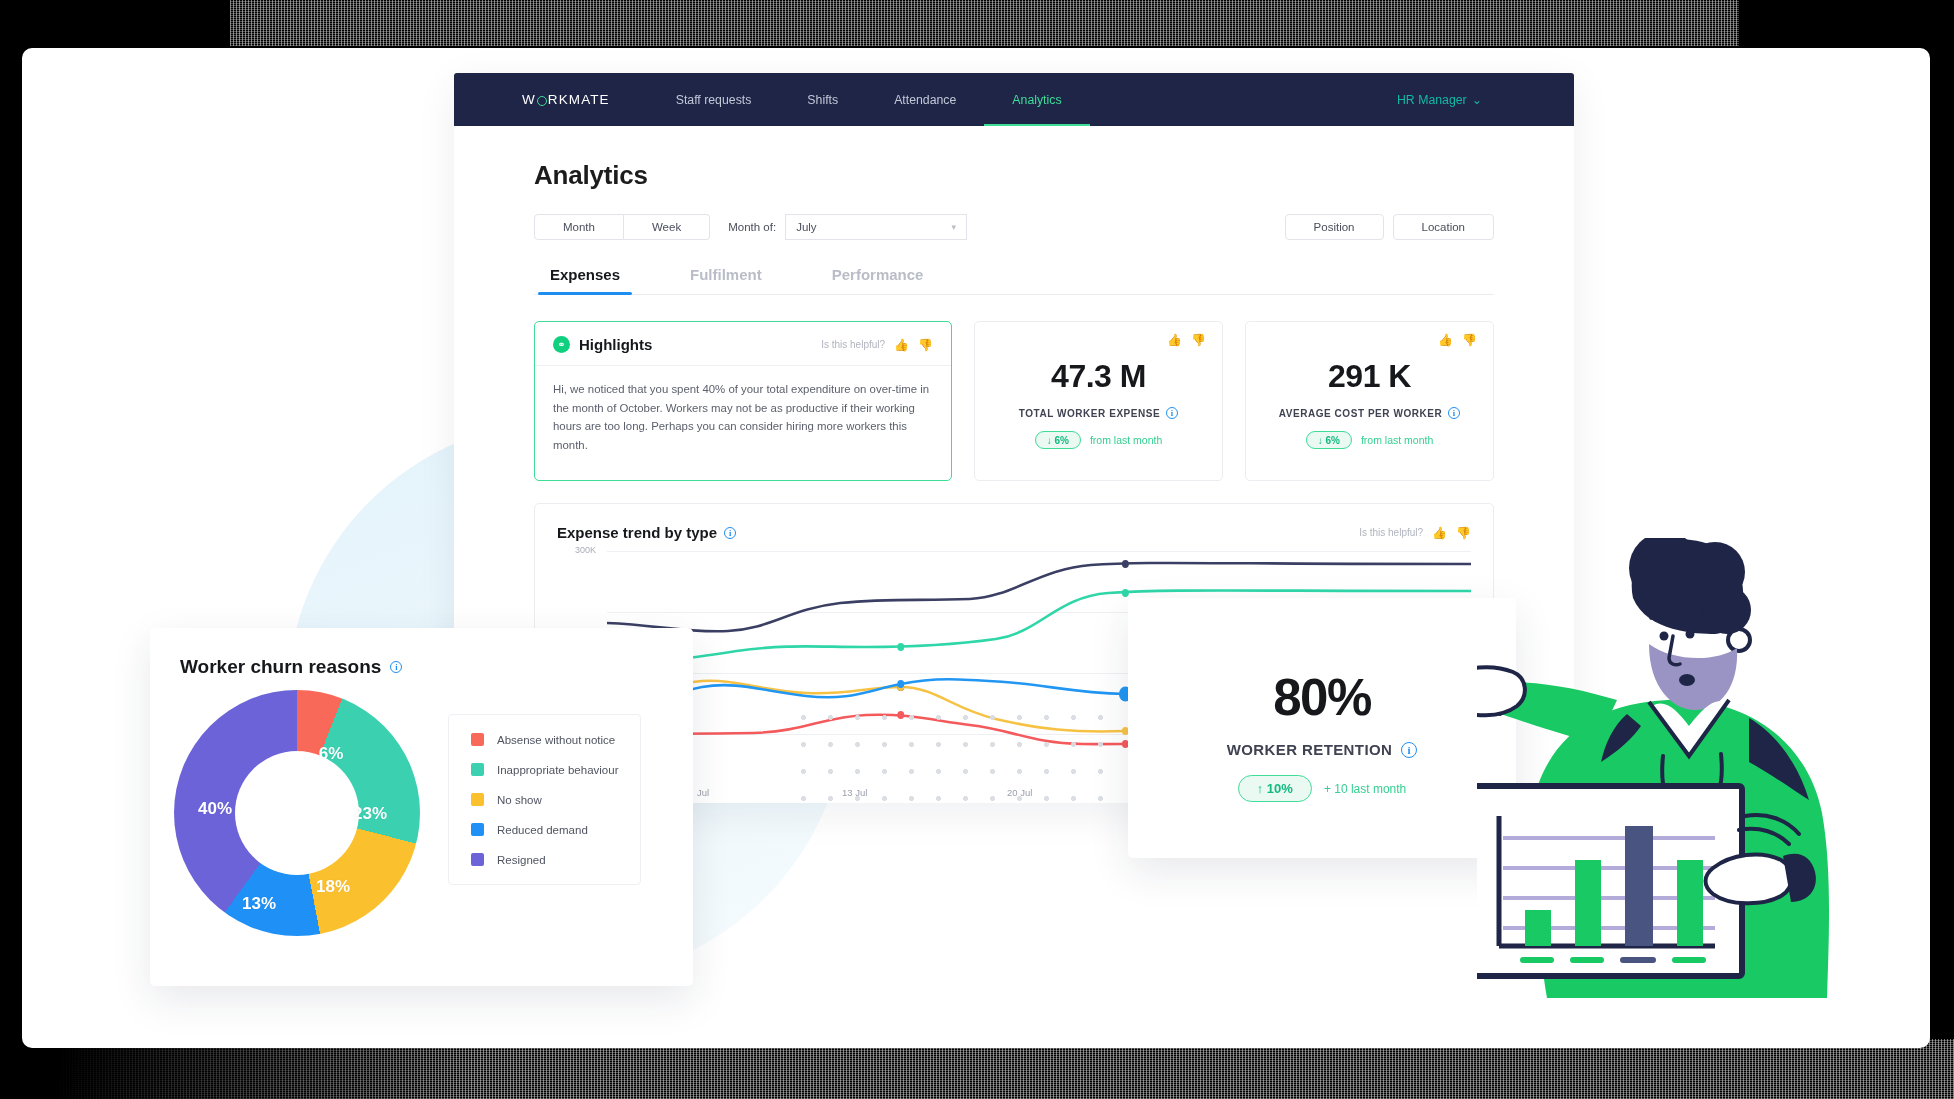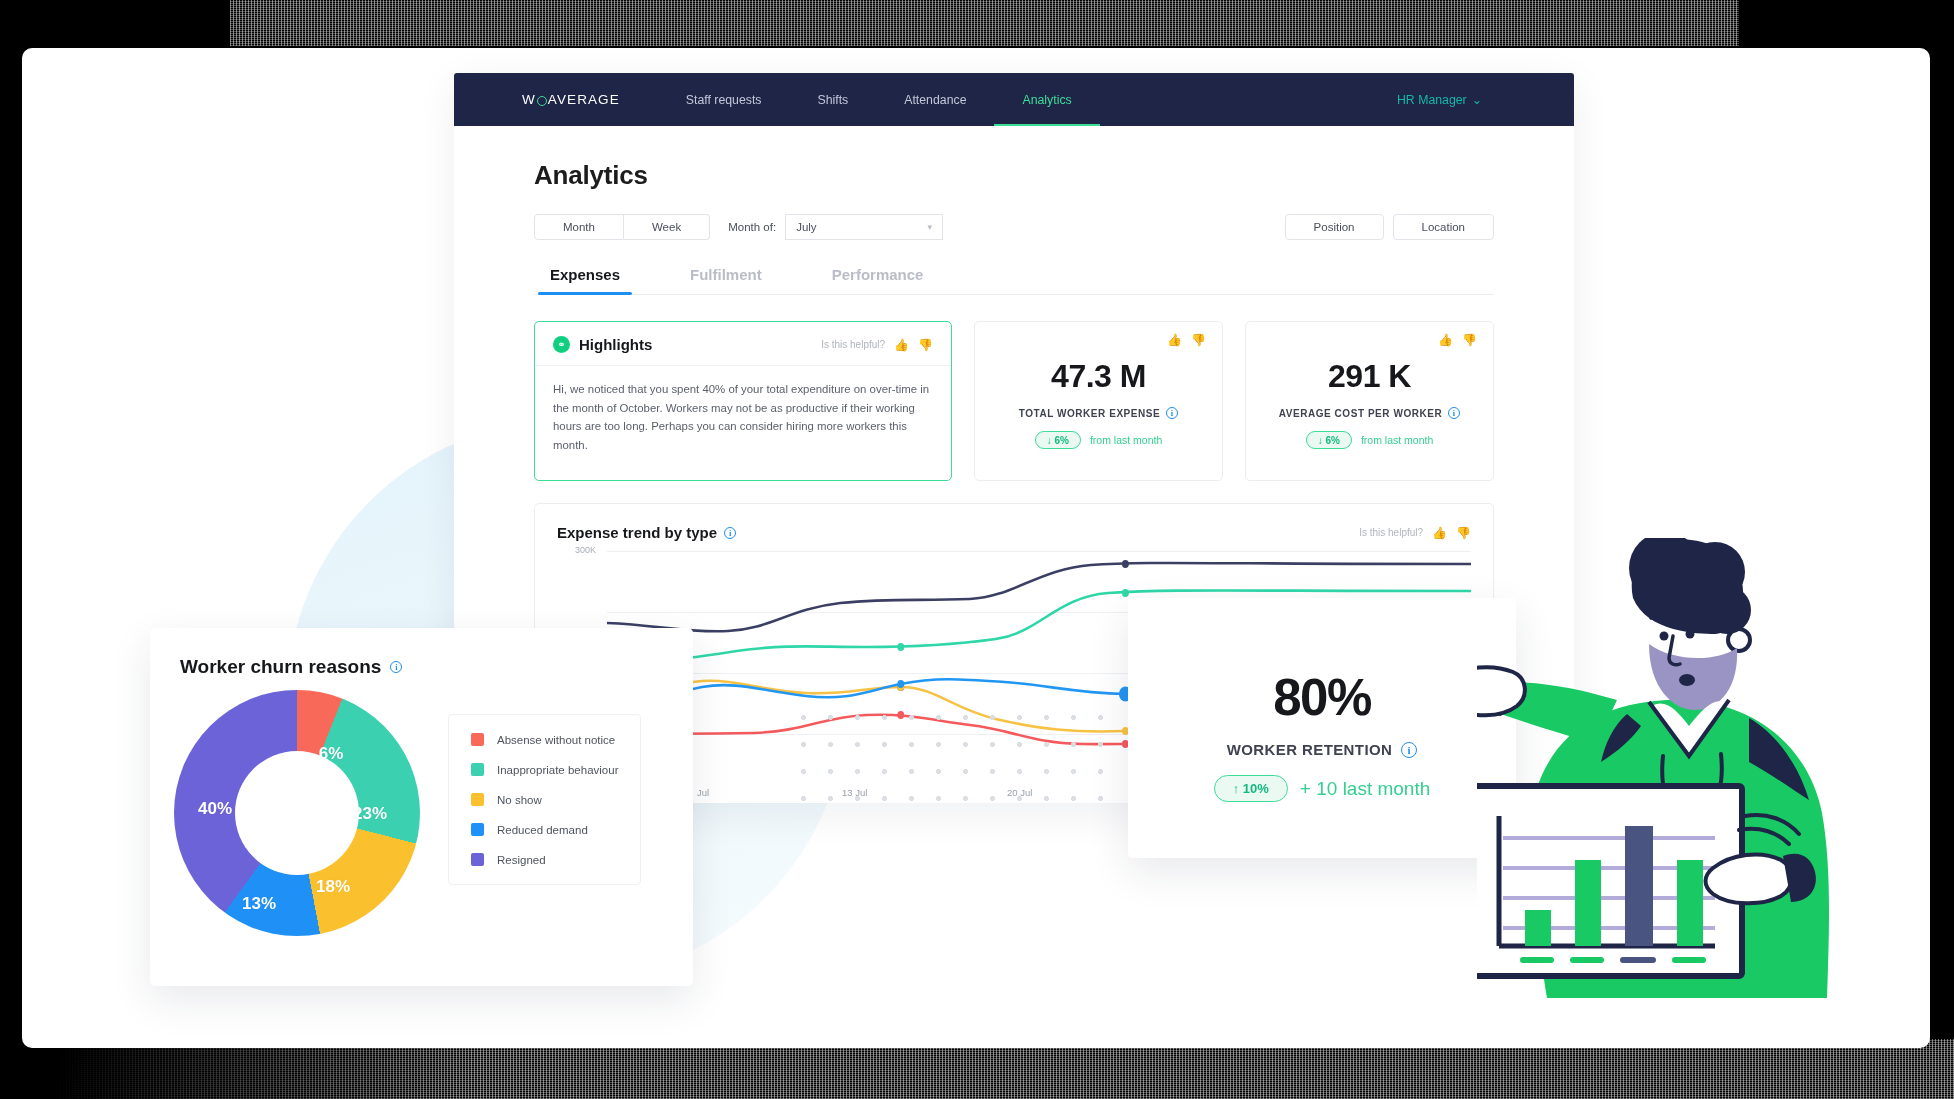--- a/index.html
+++ b/index.html
@@ -135,21 +135,21 @@
     border: 1px solid #e2e4e9;
     font-size: 11.5px; color: #4a4f5c;
     padding: 0 28px; height: 26px;
     display: flex; align-items: center;
     background: #fff; cursor: pointer;
   }
   .seg-btn:first-child { border-radius: 4px 0 0 4px; }
   .seg-btn:last-child { border-radius: 0 4px 4px 0; border-left: none; }
   .fl-label { font-size: 11.5px; color: #4a4f5c; margin: 0 9px 0 18px; }
   .select {
-    width: 158px; height: 26px;
+    width: 182px; height: 26px;
     border: 1px solid #e2e4e9; border-radius: 0;
     display: flex; align-items: center; justify-content: space-between;
     padding: 0 10px; font-size: 11.5px; color: #4a4f5c;
     background: #fff; cursor: pointer;
   }
   .chev { color: #b9bdc7; font-size: 9px; }
   #right-btns { margin-left: auto; display: flex; gap: 9px; }
   .pill-btn {
     border: 1px solid #e2e4e9; border-radius: 4px;
     height: 26px; padding: 0 28px;
@@ -328,21 +328,21 @@
   }
   #ret-value { font-size: 51px; font-weight: 700; color: #17181c; letter-spacing: -1.5px; }
   #ret-label {
     margin-top: 14px; font-size: 15px; font-weight: 700;
     letter-spacing: .4px; color: #3f4351;
     display: flex; align-items: center; gap: 9px;
   }
   #ret-label .info { width: 16px; height: 16px; font-size: 11px; border-width: 1.4px; }
   #ret-delta { margin-top: 17px; display: flex; align-items: center; gap: 12px; }
   #ret-delta .delta-pill { font-size: 13px; padding: 5px 18px; border-radius: 15px; }
-  #ret-delta .delta-note { font-size: 19px; }
+  #ret-delta .delta-note { font-size: 12px; }
 
   
   #illus { position: absolute; left: 1455px; top: 490px; width: 400px; height: 460px; }
 </style>
 </head>
 <body>
 
 <div id="frame">
   <div id="noise-top"></div>
   <div id="noise-bottom"></div>
@@ -350,21 +350,21 @@
   <div id="page">
     <div id="blob"></div>
     <div id="green-arc"></div>
 
     <div id="app">
 
       <div id="navbar">
         <div class="logo">
           <span>W</span>
           <span class="o-ring"></span>
-          <span>AVERAGE</span>
+          <span>RKMATE</span>
         </div>
         <div class="navitems">
           <div class="navitem">
               <span>Staff requests</span>
             </div>
           <div class="navitem">
               <span>Shifts</span>
             </div>
           <div class="navitem">
               <span>Attendance</span>

